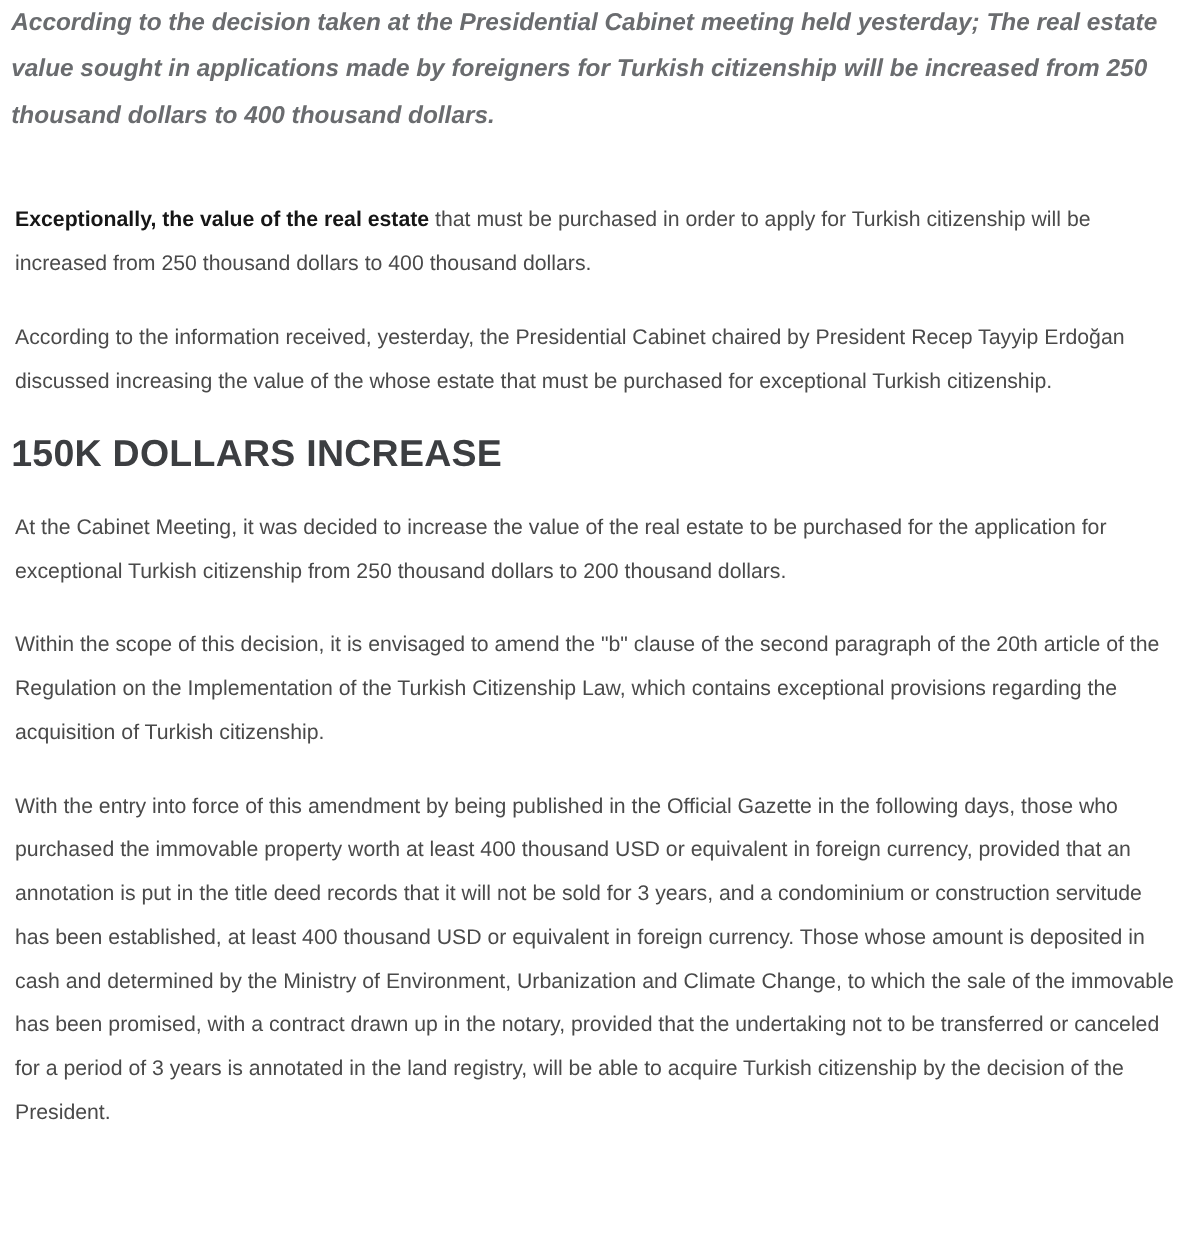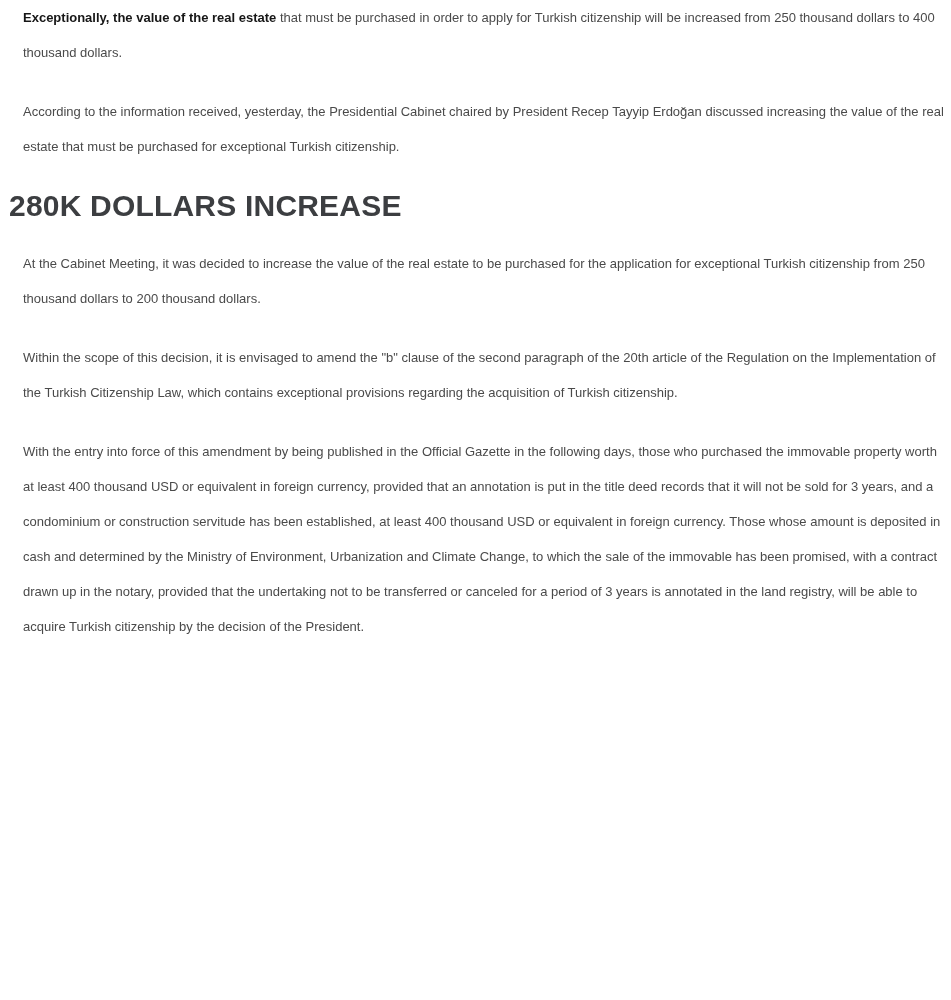--- a/index.html
+++ b/index.html
@@ -20,48 +20,49 @@
   .lead {
     color: #6a6c6f;
     font-size: 19.5px;
     font-weight: bold;
     font-style: italic;
     line-height: 37px;
     margin: 0 0 47px 0;
   }
   p.body-para {
     color: #4a4a4a;
-    font-size: 13px;
+    font-size: 17px;
     line-height: 35px;
-    margin: 0 0 24px 14px;
+    margin: 0 0 24px 3px;
   }
   p.body-para strong {
     color: #161616;
     font-weight: bold;
   }
   h2.section-heading {
     color: #3c3e41;
     font-size: 30px;
     font-weight: bold;
     line-height: 36px;
     margin: 14px 0 22px 0;
     letter-spacing: 0.2px;
   }
 </style>
 </head>
 <body>
 
 <article class="article">
 
+  <p class="lead">According to the decision taken at the Presidential Cabinet meeting held yesterday; The real estate value sought in applications made by foreigners for Turkish citizenship will be increased from 250 thousand dollars to 400 thousand dollars.</p>
 
   <p class="body-para"><strong>Exceptionally, the value of the real estate</strong><span> that must be purchased in order to apply for Turkish citizenship will be increased from 250 thousand dollars to 400 thousand dollars.</span></p>
 
-  <p class="body-para">According to the information received, yesterday, the Presidential Cabinet chaired by President Recep Tayyip Erdoğan discussed increasing the value of the real estate that must be purchased for exceptional Turkish citizenship.</p>
+  <p class="body-para">According to the information received, yesterday, the Presidential Cabinet chaired by President Recep Tayyip Erdoğan discussed increasing the value of the whose estate that must be purchased for exceptional Turkish citizenship.</p>
 
-  <h2 class="section-heading">280K DOLLARS INCREASE</h2>
+  <h2 class="section-heading">150K DOLLARS INCREASE</h2>
 
   <p class="body-para">At the Cabinet Meeting, it was decided to increase the value of the real estate to be purchased for the application for exceptional Turkish citizenship from 250 thousand dollars to 200 thousand dollars.</p>
 
   <p class="body-para">Within the scope of this decision, it is envisaged to amend the "b" clause of the second paragraph of the 20th article of the Regulation on the Implementation of the Turkish Citizenship Law, which contains exceptional provisions regarding the acquisition of Turkish citizenship.</p>
 
   <p class="body-para">With the entry into force of this amendment by being published in the Official Gazette in the following days, those who purchased the immovable property worth at least 400 thousand USD or equivalent in foreign currency, provided that an annotation is put in the title deed records that it will not be sold for 3 years, and a condominium or construction servitude has been established, at least 400 thousand USD or equivalent in foreign currency. Those whose amount is deposited in cash and determined by the Ministry of Environment, Urbanization and Climate Change, to which the sale of the immovable has been promised, with a contract drawn up in the notary, provided that the undertaking not to be transferred or canceled for a period of 3 years is annotated in the land registry, will be able to acquire Turkish citizenship by the decision of the President.</p>
 
 </article>
 
 </body></html>

